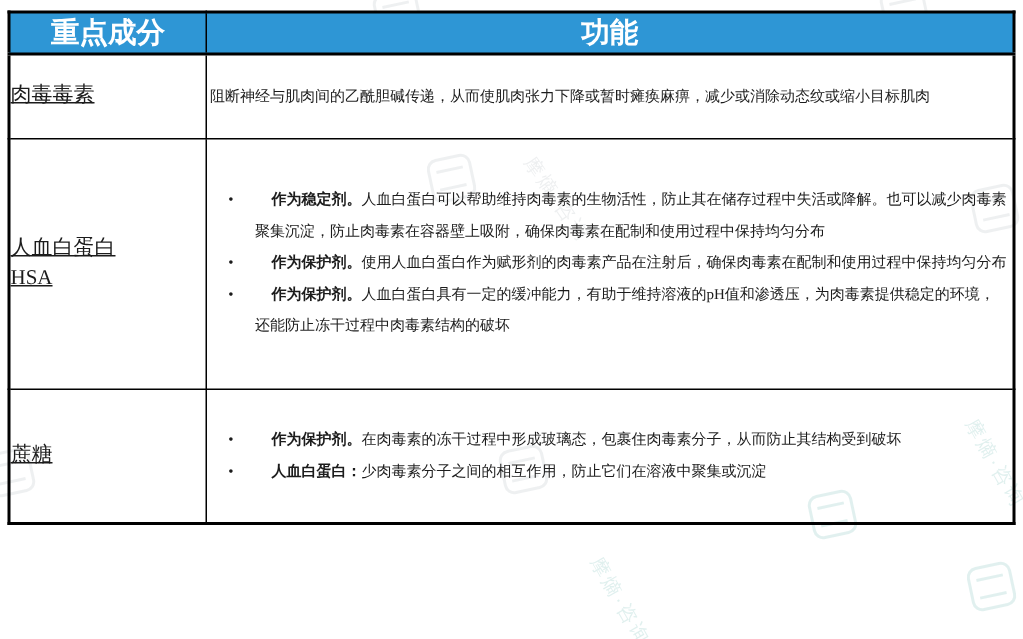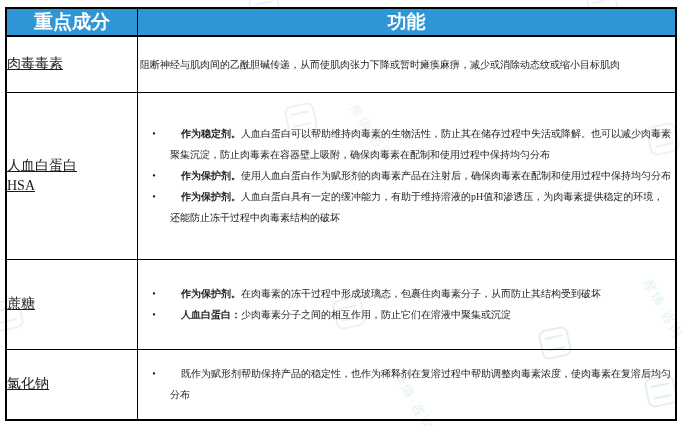--- a/index.html
+++ b/index.html
@@ -115,23 +115,14 @@
           <span class="bullet-marker">•</span>
           <span class="bullet-body"><span class="lead">作为保护剂。</span><span>在肉毒素的冻干过程中形成玻璃态，包裹住肉毒素分子，从而防止其结构受到破坏</span></span>
         </div>
         <div class="bullet-item">
           <span class="bullet-marker">•</span>
           <span class="bullet-body"><span class="lead">人血白蛋白：</span><span>少肉毒素分子之间的相互作用，防止它们在溶液中聚集或沉淀</span></span>
         </div>
       </td>
     </tr>
 
-    <tr class="r4">
-      <td class="comp">氯化钠</td>
-      <td class="func">
-        <div class="bullet-item">
-          <span class="bullet-marker">•</span>
-          <span class="bullet-body"><span class="lead"></span><span>既作为赋形剂帮助保持产品的稳定性，也作为稀释剂在复溶过程中帮助调整肉毒素浓度，使肉毒素在复溶后均匀分布</span></span>
-        </div>
-      </td>
-    </tr>
   </tbody>
 </table>
 
 </body></html>

